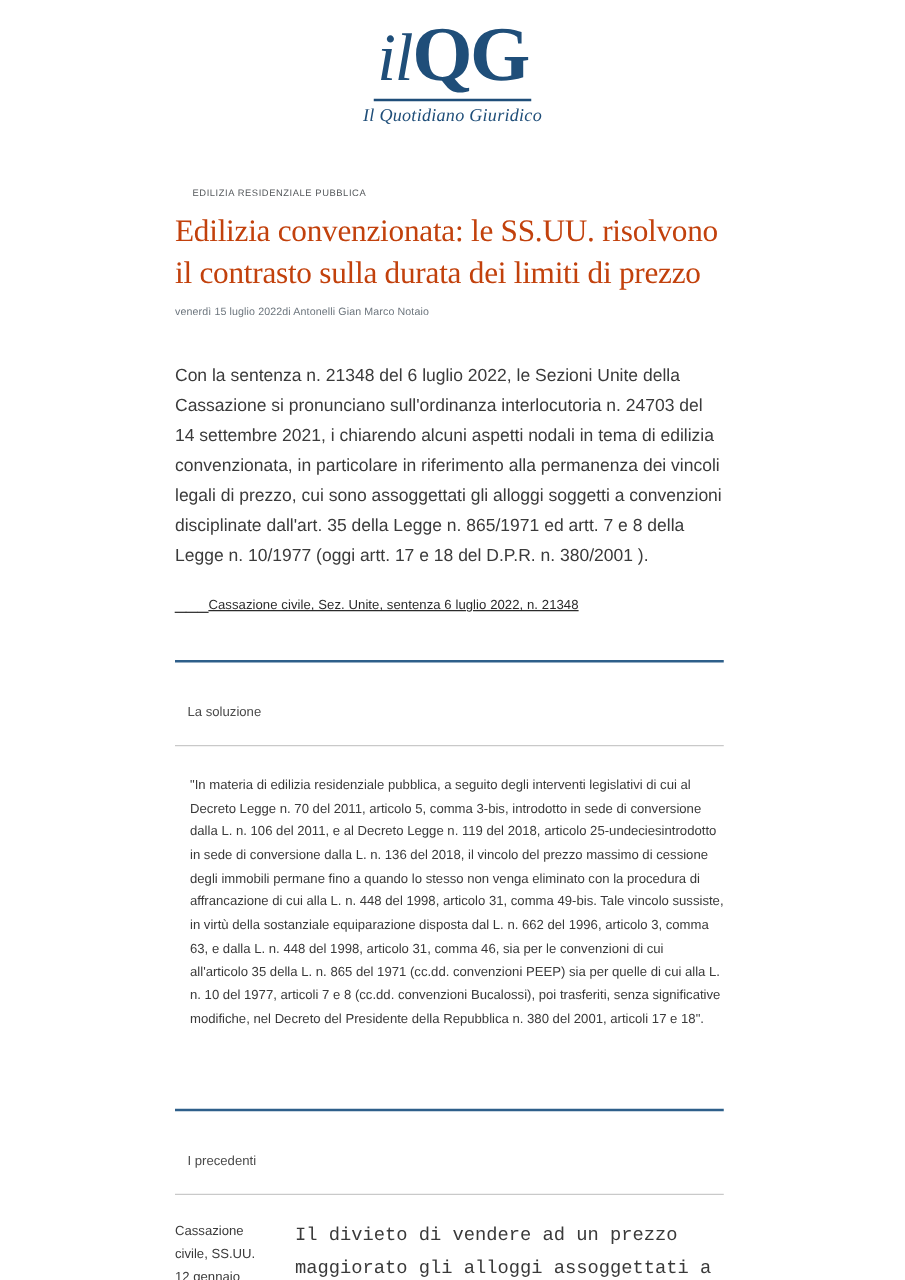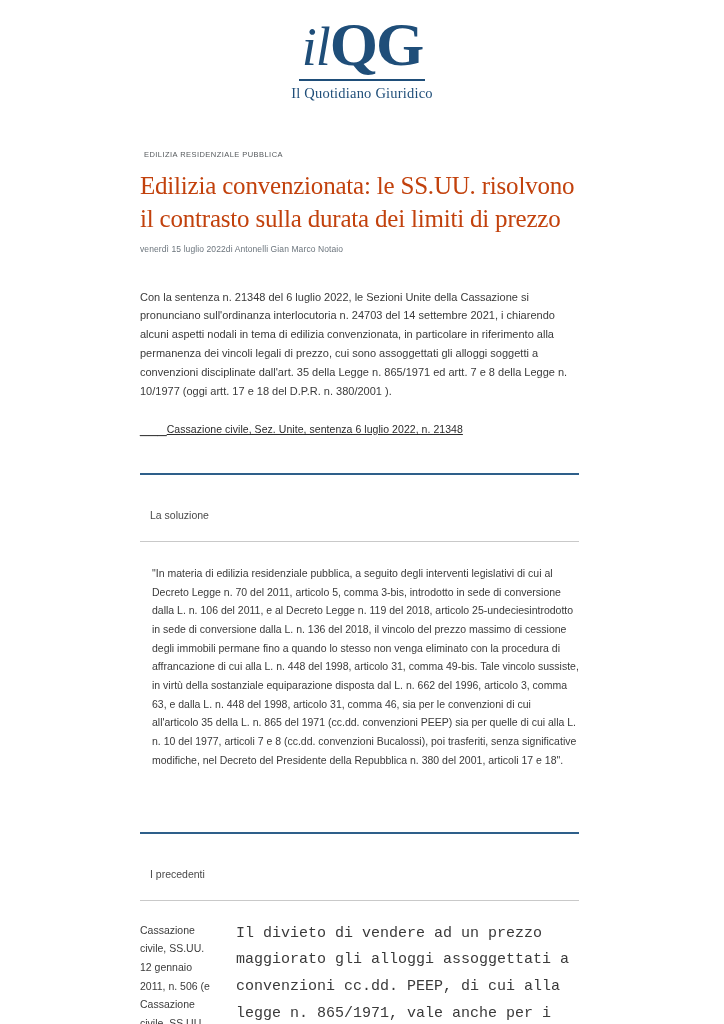--- a/index.html
+++ b/index.html
@@ -53,55 +53,56 @@
     width: 126px;
     height: 2px;
     background: #1f4e79;
     margin: 4px auto 5px auto;
   }
   .logo-sub {
     font-family: "Liberation Serif", serif;
     font-size: 14.5px;
     color: #1f4e79;
     letter-spacing: 0.2px;
+    font-style: italic;
   }
 
   
   .content {
     padding: 0 145px 0 140px;
     box-sizing: border-box;
   }
 
   .kicker {
     font-size: 7.5px;
     letter-spacing: 0.45px;
     color: #55595c;
     text-transform: uppercase;
-    margin: 28px 0 10px 4px;
+    margin: 28px 0 10px 14px;
   }
 
   .headline {
     font-family: "Liberation Serif", serif;
     font-size: 25px;
     line-height: 1.33;
     color: #c2410c;
     font-weight: normal;
     margin: 0 0 8px 0;
     letter-spacing: -0.2px;
   }
 
   .byline {
     font-size: 8.5px;
     color: #6c757d;
     margin: 0 0 34px 0;
     letter-spacing: 0.1px;
   }
 
   .lead p {
-    font-size: 11px;
+    font-size: 14px;
     line-height: 1.72;
     color: #3a3a3a;
     margin: 0 0 18px 0;
   }
 
   .ref-link {
     font-size: 10.5px;
     color: #2b2b2b;
     text-decoration: underline;
     display: inline-block;

